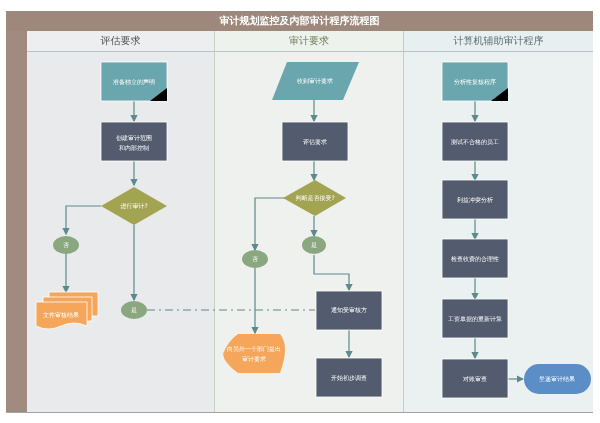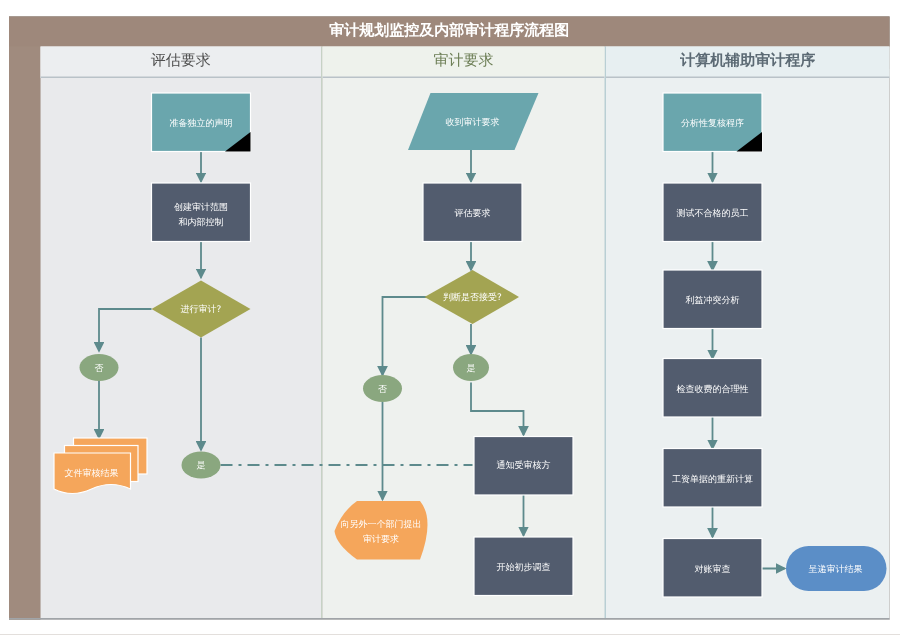--- a/index.html
+++ b/index.html
@@ -11,21 +11,21 @@
            background:#9e887b; color:#ffffff; font-size:10px; font-weight:bold;
            text-align:center; line-height:20px; }
   #leftstrip { position:absolute; left:6px; top:31px; width:21px; height:382px; background:#a08b7e; }
   .lane { position:absolute; top:31px; height:382px; box-sizing:border-box; }
   .lane-head { height:20px; line-height:20px; text-align:center; font-size:10px;
                border-bottom:1px solid #b9c2c8; }
   #lane1 { left:27px; width:188px; background:#e9eaec; border-right:1px solid #c6d2c5; }
   #lane1 .lane-head { background:#eceef0; color:#505050; }
   #lane2 { left:215px; width:189px; background:#eef1ee; border-right:1px solid #b9cfd4; }
   #lane2 .lane-head { background:#eef2ec; color:#6b7d54; }
-  #lane3 { left:404px; width:189px; background:#ebf0f1;font-weight:bold; }
+  #lane3 { left:404px; width:189px; background:#ebf0f1; }
   #lane3 .lane-head { background:#e7eff1; color:#5c6a74; }
   #bottomline { position:absolute; left:6px; top:412px; width:587px; height:1px; background:#a0a4a8; }
   svg#flow { position:absolute; left:0; top:0; }
   .node-text { fill:#ffffff; font-size:6px; font-family:"DejaVu Sans", sans-serif; }
 </style>
 </head>
 <body>
 
 <div id="frame"></div>
 <div id="title">审计规划监控及内部审计程序流程图</div>

